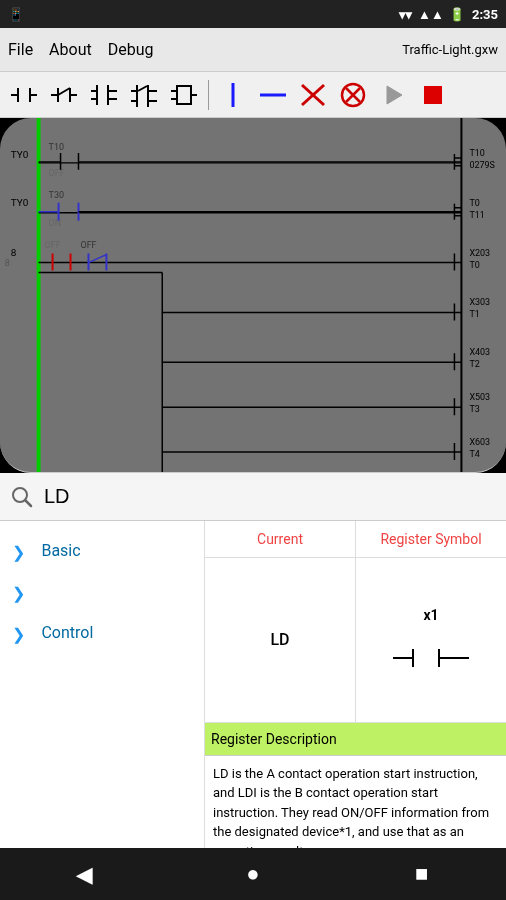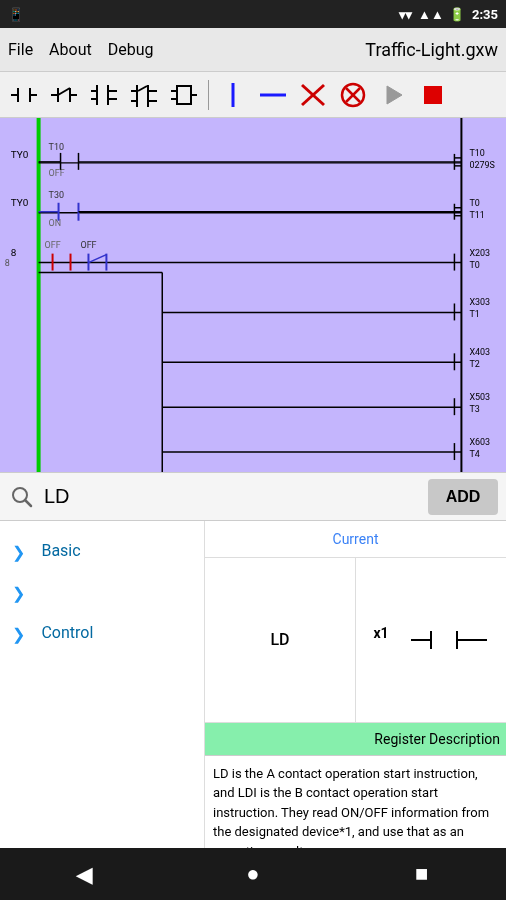--- a/index.html
+++ b/index.html
@@ -38,21 +38,21 @@
       gap: 16px;
       border-bottom: 1px solid #ccc;
     }
     .menu-item {
       font-size: 16px;
       color: #000;
       cursor: pointer;
     }
     .menu-title {
       margin-left: auto;
-      font-size: 18px;
+      font-size: 13px;
       color: #000;
     }
 
     
     .toolbar {
       width: 100%;
       height: 46px;
       background: #f0f0f0;
       display: flex;
       align-items: center;
@@ -73,24 +73,25 @@
       width: 1px;
       height: 30px;
       background: #999;
       margin: 0 2px;
     }
 
     
     .ladder-area {
       width: 100%;
       height: 355px;
-      background: #c4b5fd;
+      background: #737373;
       position: relative;
       overflow: hidden;
       border-bottom: 1px solid #ccc;
+      border-radius: 31px;
     }
 
     
     .search-bar {
       width: 100%;
       height: 48px;
       background: #f5f5f5;
       display: flex;
       align-items: center;
       padding: 0 8px;
@@ -172,21 +173,21 @@
     .register-header {
       display: flex;
       border-bottom: 1px solid #ddd;
       background: #fff;
     }
     .register-header-cell {
       flex: 1;
       padding: 10px 6px;
       text-align: center;
       font-size: 14px;
-      color: #3b82f6;
+      color: #ef4444;
       border-right: 1px solid #ddd;
     }
     .register-header-cell:last-child { border-right: none; }
 
     .register-row {
       display: flex;
       flex: 1;
       border-bottom: 1px solid #ddd;
       align-items: center;
     }
@@ -197,30 +198,31 @@
       justify-content: center;
       border-right: 1px solid #ddd;
       height: 100%;
       font-size: 16px;
       font-weight: 500;
     }
     .register-cell:last-child { border-right: none; }
 
     .symbol-container {
       display: flex;
-      flex-direction: row;
+      flex-direction: column;
+      align-items: center;
       gap: 20px;
     }
     .symbol-x1 { font-size: 14px; font-weight: bold; color: #000; }
 
     
     .reg-desc-header {
       padding: 8px 6px;
-      background: #86efac;
-      text-align: right;
+      background: #bef264;
+      text-align: left;
       font-size: 14px;
       color: #000;
       border-bottom: 1px solid #ccc;
     }
     .reg-desc-text {
       padding: 8px;
       font-size: 13px;
       color: #000;
       line-height: 1.5;
     }
@@ -483,21 +485,20 @@
 </div>
 
 <div class="search-bar">
   <div class="search-icon-wrap">
     <svg width="22" height="22" viewBox="0 0 22 22">
       <circle cx="9" cy="9" r="7" stroke="#666" stroke-width="2" fill="none"></circle>
       <line x1="14" y1="14" x2="20" y2="20" stroke="#666" stroke-width="2.5" stroke-linecap="round"></line>
     </svg>
   </div>
   <input class="search-input" type="text" value="LD" placeholder="Search..." style="">
-  <button class="add-btn">ADD</button>
 </div>
 
 <div class="bottom-panel">
 
   <div class="categories">
     <div class="category-item">
       <span class="category-arrow">❯</span>
       <span class="category-label">Basic</span>
     </div>
     <div class="category-item">
@@ -505,20 +506,21 @@
     </div>
     <div class="category-item">
       <span class="category-arrow">❯</span>
       <span class="category-label">Control</span>
     </div>
   </div>
 
   <div class="register-panel">
     <div class="register-header">
       <div class="register-header-cell">Current</div>
+      <div class="register-header-cell">Register Symbol</div>
     </div>
     <div class="register-row">
       <div class="register-cell">LD</div>
       <div class="register-cell">
         <div class="symbol-container">
           <span class="symbol-x1">x1</span>
 
           <svg width="80" height="30" viewBox="0 0 80 30">
             <line x1="2" y1="15" x2="22" y2="15" stroke="#000" stroke-width="2"></line>
             <line x1="22" y1="6" x2="22" y2="24" stroke="#000" stroke-width="2"></line>

